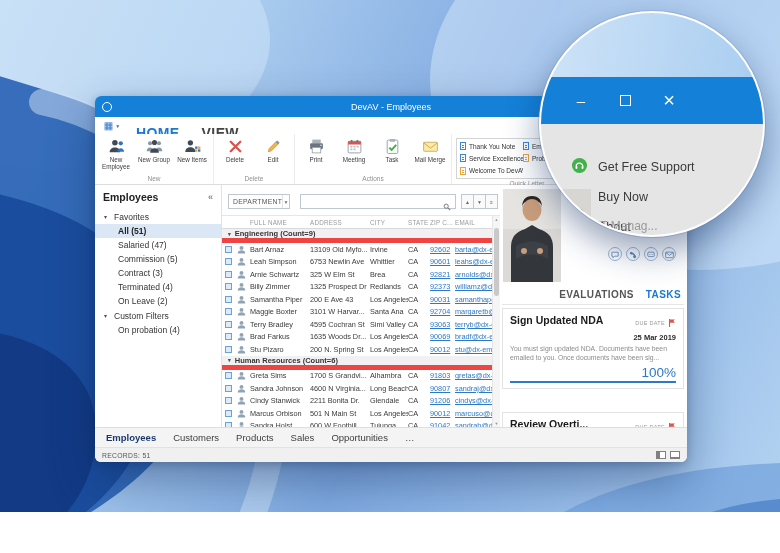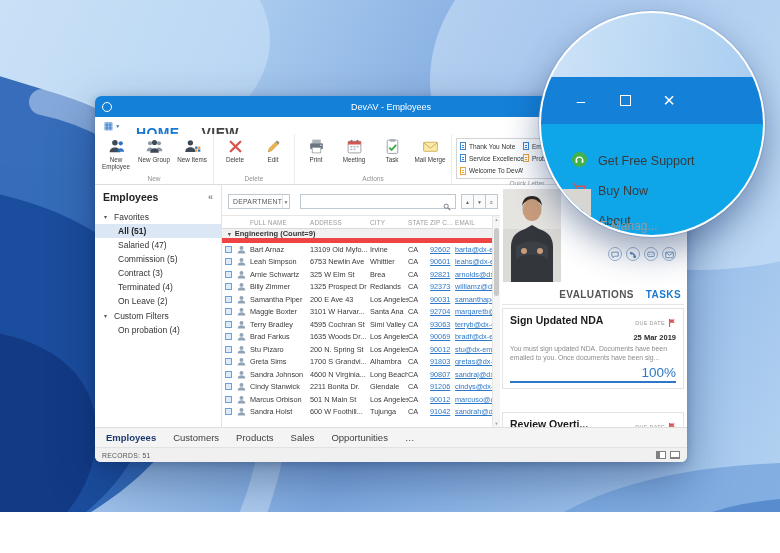--- a/index.html
+++ b/index.html
@@ -117,21 +117,21 @@
   
   .magnifier { position:absolute; left:539px; top:11px; width:226px; height:226px; border-radius:50%; overflow:hidden;
                border:2px solid rgba(255,255,255,.9); background:#fff; z-index:10;
                box-shadow:0 14px 34px rgba(15,45,95,.45), 0 0 0 1px rgba(120,160,210,.35), inset 0 0 18px rgba(255,255,255,.4); }
   .mag-sky { position:absolute; top:0; left:0; right:0; height:64px; background:linear-gradient(100deg,#cfe4f8,#a9cdf0); }
   .mag-titlebar { position:absolute; top:64px; left:0; right:0; height:47px; background:#1480d8; display:flex; align-items:center; padding-left:18px; }
   .mag-wbtn { width:44px; height:100%; display:flex; align-items:center; justify-content:center; color:#fff; }
   .mag-min { font-size:15px; }
   .mag-sq { width:11px; height:11px; border:1.5px solid #fff; }
   .mag-x { font-size:20px; }
-  .mag-menu { position:absolute; top:111px; left:0; right:0; bottom:0; background:#0ea5e9; padding-top:22px; }
+  .mag-menu { position:absolute; top:111px; left:0; right:0; bottom:0; background:#e5e5e5; padding-top:28px; }
   .mitem { display:flex; align-items:center; gap:10px; height:30px; padding-left:30px; font-size:12.5px; color:#3a3a3a; }
   .mag-caption { position:absolute; left:56px; top:206px; font-size:12px; color:#9a9a9a; }
   .mag-photo-bg { position:absolute; left:-6px; top:176px; width:56px; height:60px; background:#d8d6d2; }
   .mag-photo { position:absolute; left:-6px; top:194px; width:52px; height:40px; background:#34383d; border-radius:6px 14px 0 0; }
 </style>
 </head>
 <body>
 
 <div class="desktop">
 
@@ -523,20 +523,24 @@
                   <path d="M0.8 9.5c0-2.3 1.9-3.6 4.2-3.6s4.2 1.3 4.2 3.6z" fill="#8fa3b5"></path>
                 </svg>
               </span>
               <span class="gc">Stu Pizaro</span>
               <span class="gc">200 N. Spring St</span>
               <span class="gc">Los Angeles</span>
               <span class="gc">CA</span>
               <span class="gc link">90012</span>
               <span class="gc link">stu@dx-email.com</span>
             </div>
+            <div class="ggroup">
+              <span class="gg-caret">▾</span>
+              <span>Human Resources (Count=6)</span>
+            </div>
             <div class="grow">
               <span class="gc sel-ic"></span>
               <span class="gc av">
                 <svg width="9" height="9" viewBox="0 0 10 10">
                   <circle cx="5" cy="3.2" r="2.2" fill="#8fa3b5"></circle>
                   <path d="M0.8 9.5c0-2.3 1.9-3.6 4.2-3.6s4.2 1.3 4.2 3.6z" fill="#8fa3b5"></path>
                 </svg>
               </span>
               <span class="gc">Greta Sims</span>
               <span class="gc">1700 S Grandvi...</span>

